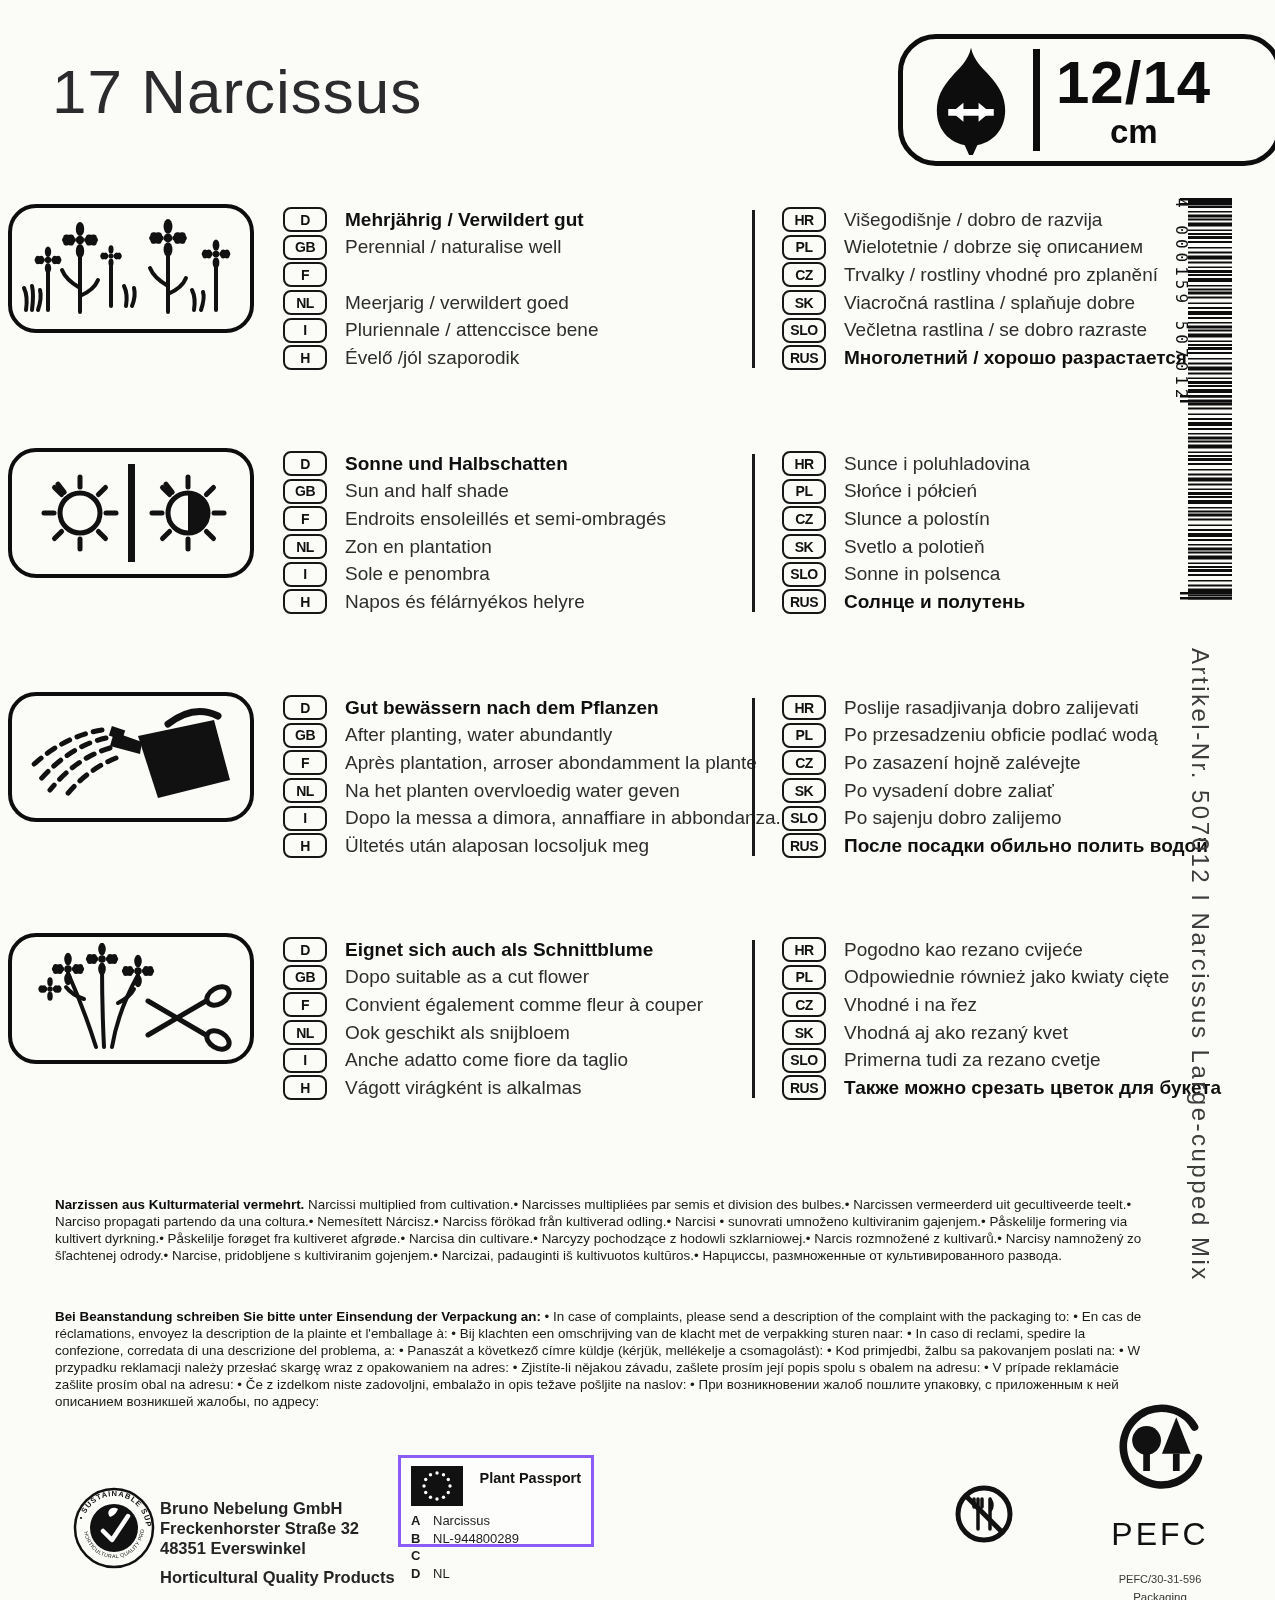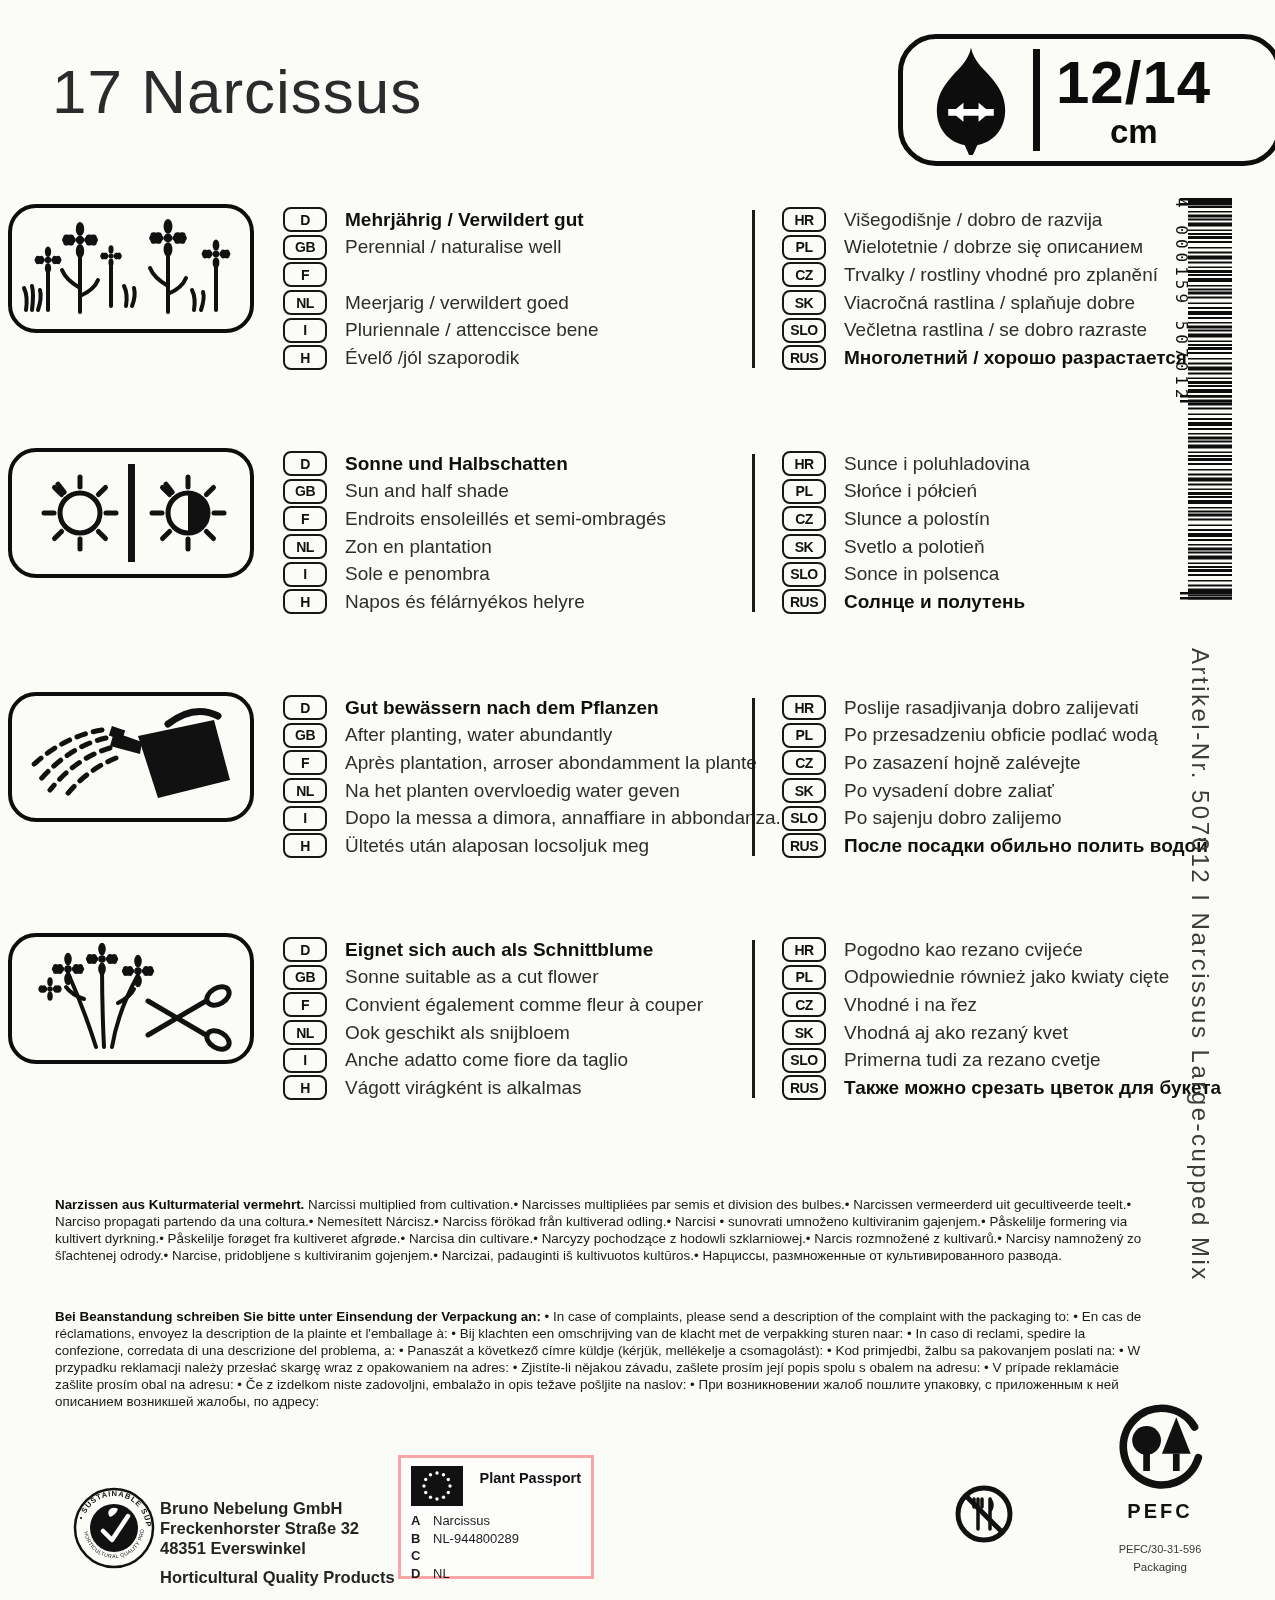--- a/index.html
+++ b/index.html
@@ -38,29 +38,29 @@
     font-size:24px;color:#3c3c3c;letter-spacing:2.5px;white-space:nowrap}
 
   
   .fineprint{left:55px;width:1090px;font-size:13.4px;line-height:1.27;color:#1b1b1b}
   .fineprint .lead{font-weight:bold;color:#0d0d0d}
 
   
   .company{left:160px;top:1498px;font-size:16.5px;font-weight:bold;color:#242424;line-height:1.22}
   .tagline{left:160px;top:1568px;font-size:16.5px;font-weight:bold;color:#242424}
 
-  .passport{left:398px;top:1455px;width:196px;height:124px;border:3px solid #fca5a5;
+  .passport{left:398px;top:1455px;width:196px;height:92px;border:3px solid #8b5cf6;
     box-sizing:border-box;background:#fdfdfc}
   .pp-head{display:flex;justify-content:space-between;align-items:flex-start;padding:8px 10px 0 10px}
   .pp-title{font-size:14.5px;font-weight:bold;color:#111;margin-top:4px}
   .pp-rows{padding:6px 10px 0 10px}
   .pp-row{display:flex;font-size:13px;color:#1d1d1d;height:17.5px;align-items:center}
   .pp-key{width:22px;font-weight:bold}
   .pefc-wrap{left:1100px;top:1402px;width:120px;text-align:center}
-  .pefc-name{font-size:20px;font-weight:bold;letter-spacing:3px;color:#111;margin-top:2px}
+  .pefc-name{font-size:32px;font-weight:normal;letter-spacing:3px;color:#111;margin-top:18px}
   .pefc-cert{font-size:11px;color:#3a3a3a;margin-top:20px}
   .pefc-label{font-size:11.5px;color:#333;margin-top:6px}
 </style>
 </head>
 <body>
 
 <svg width="0" height="0" style="position:absolute" aria-hidden="true">
   <defs>
     <g id="daisy">
       <circle r="4.2" fill="#111"></circle>
@@ -241,21 +241,21 @@
   <div class="lang-row">
       <span class="pill">CZ</span>
       <span class="lang-text">Slunce a polostín</span>
     </div>
   <div class="lang-row">
       <span class="pill">SK</span>
       <span class="lang-text">Svetlo a polotieň</span>
     </div>
   <div class="lang-row">
       <span class="pill">SLO</span>
-      <span class="lang-text">Sonce in polsenca</span>
+      <span class="lang-text">Sonne in polsenca</span>
     </div>
   <div class="lang-row bold">
       <span class="pill">RUS</span>
       <span class="lang-text">Солнце и полутень</span>
     </div>
 </div>
 
 <div class="abs icon-box" style="top:692px;height:130px">
   <svg width="226" height="110" viewBox="0 0 226 110">
     <g fill="#111">
@@ -349,21 +349,21 @@
   </svg>
 </div>
 
 <div class="abs langs" style="left:283px;top:936px">
   <div class="lang-row bold">
       <span class="pill">D</span>
       <span class="lang-text">Eignet sich auch als Schnittblume</span>
     </div>
   <div class="lang-row">
       <span class="pill">GB</span>
-      <span class="lang-text">Sonne suitable as a cut flower</span>
+      <span class="lang-text">Dopo suitable as a cut flower</span>
     </div>
   <div class="lang-row">
       <span class="pill">F</span>
       <span class="lang-text">Convient également comme fleur à couper</span>
     </div>
   <div class="lang-row">
       <span class="pill">NL</span>
       <span class="lang-text">Ook geschikt als snijbloem</span>
     </div>
   <div class="lang-row">

